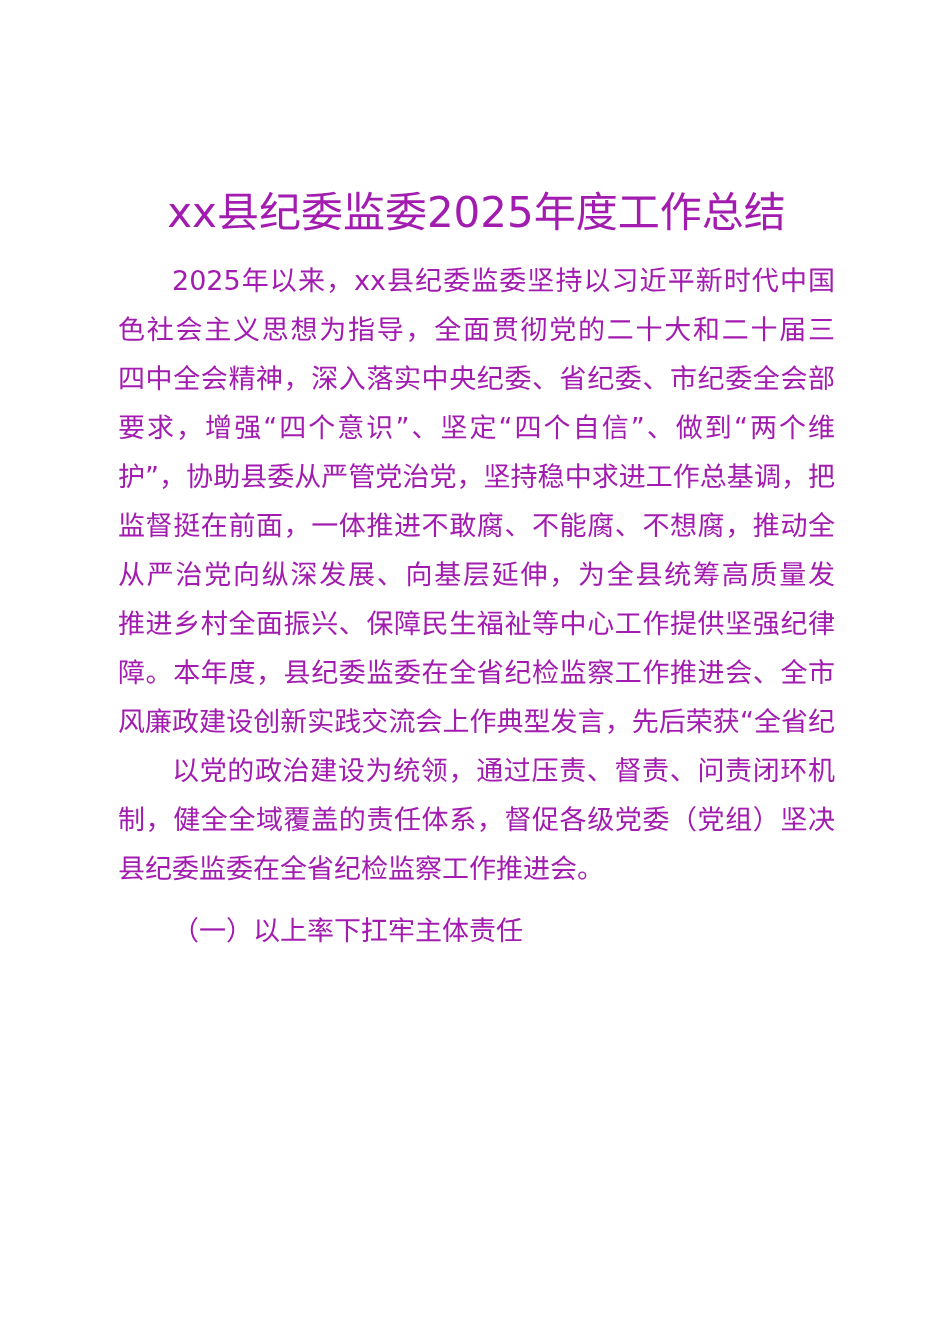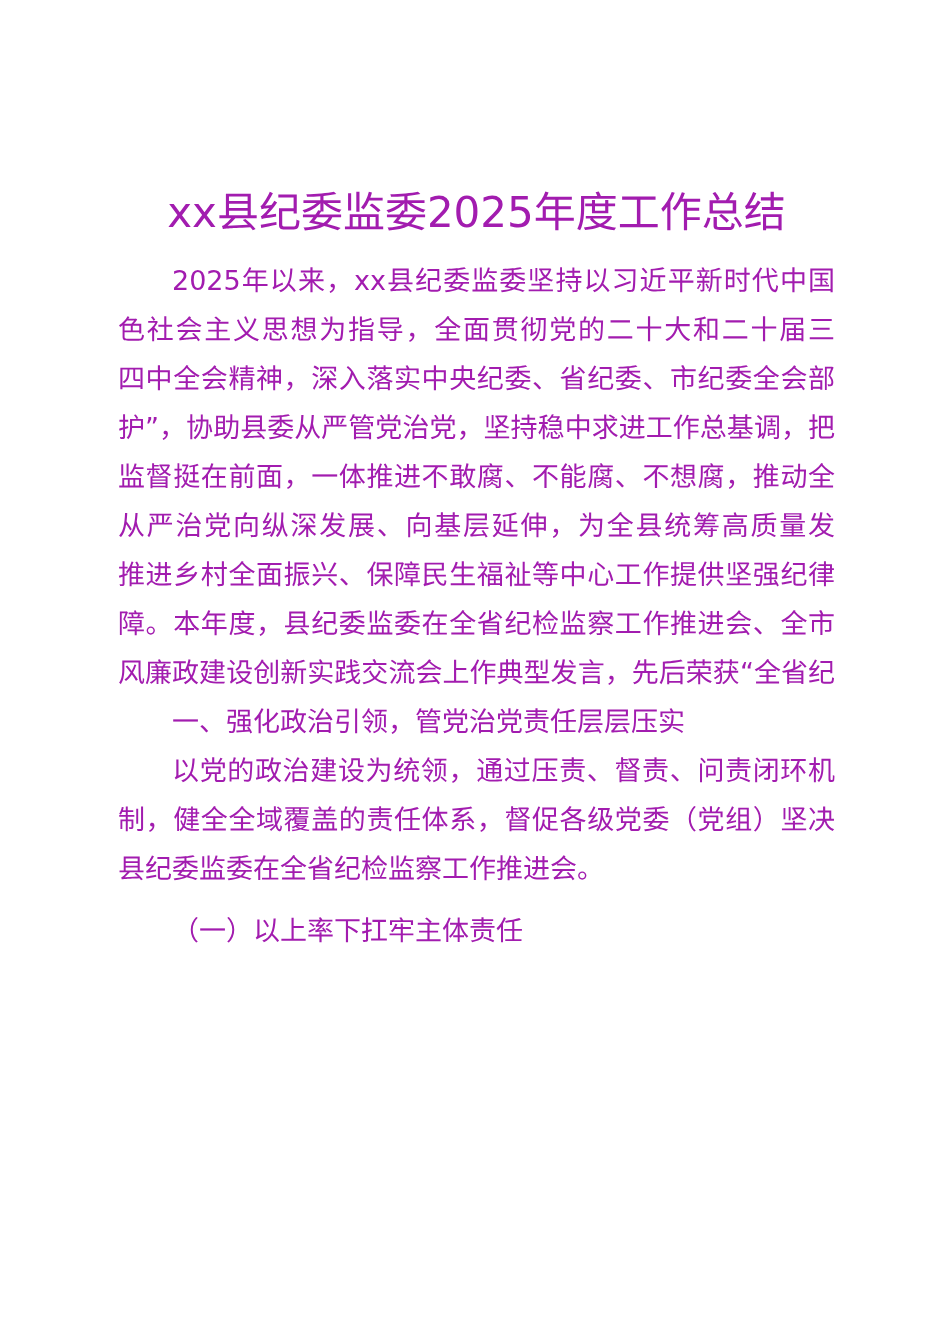--- a/index.html
+++ b/index.html
@@ -62,28 +62,28 @@
 <body>
 
 <div class="page">
   <div class="doc">
 
     <h1 class="doc-title">xx县纪委监委2025年度工作总结</h1>
 
     <div class="line fill ind">2025年以来，xx县纪委监委坚持以习近平新时代中国特</div>
     <div class="line fill">色社会主义思想为指导，全面贯彻党的二十大和二十届三中、</div>
     <div class="line fill">四中全会精神，深入落实中央纪委、省纪委、市纪委全会部署</div>
+    <div class="line fill">要求，增强“四个意识”、坚定“四个自信”、做到“两个维</div>
     <div class="line fill">护”，协助县委从严管党治党，坚持稳中求进工作总基调，把</div>
     <div class="line fill">监督挺在前面，一体推进不敢腐、不能腐、不想腐，推动全面</div>
     <div class="line fill">从严治党向纵深发展、向基层延伸，为全县统筹高质量发展、</div>
     <div class="line fill">推进乡村全面振兴、保障民生福祉等中心工作提供坚强纪律保</div>
     <div class="line fill">障。本年度，县纪委监委在全省纪检监察工作推进会、全市党</div>
     <div class="line fill">风廉政建设创新实践交流会上作典型发言，先后荣获“全省纪</div>
 
-    <div class="line h1 ind end">一、强化政治引领，管党治党责任层层压实</div>
 
     <div class="line fill ind">以党的政治建设为统领，通过压责、督责、问责闭环机</div>
     <div class="line fill">制，健全全域覆盖的责任体系，督促各级党委（党组）坚决扛</div>
     <div class="line end">县纪委监委在全省纪检监察工作推进会。</div>
 
     <div class="line h2 ind end">（一）以上率下扛牢主体责任</div>
 
 
   </div>
 </div>

